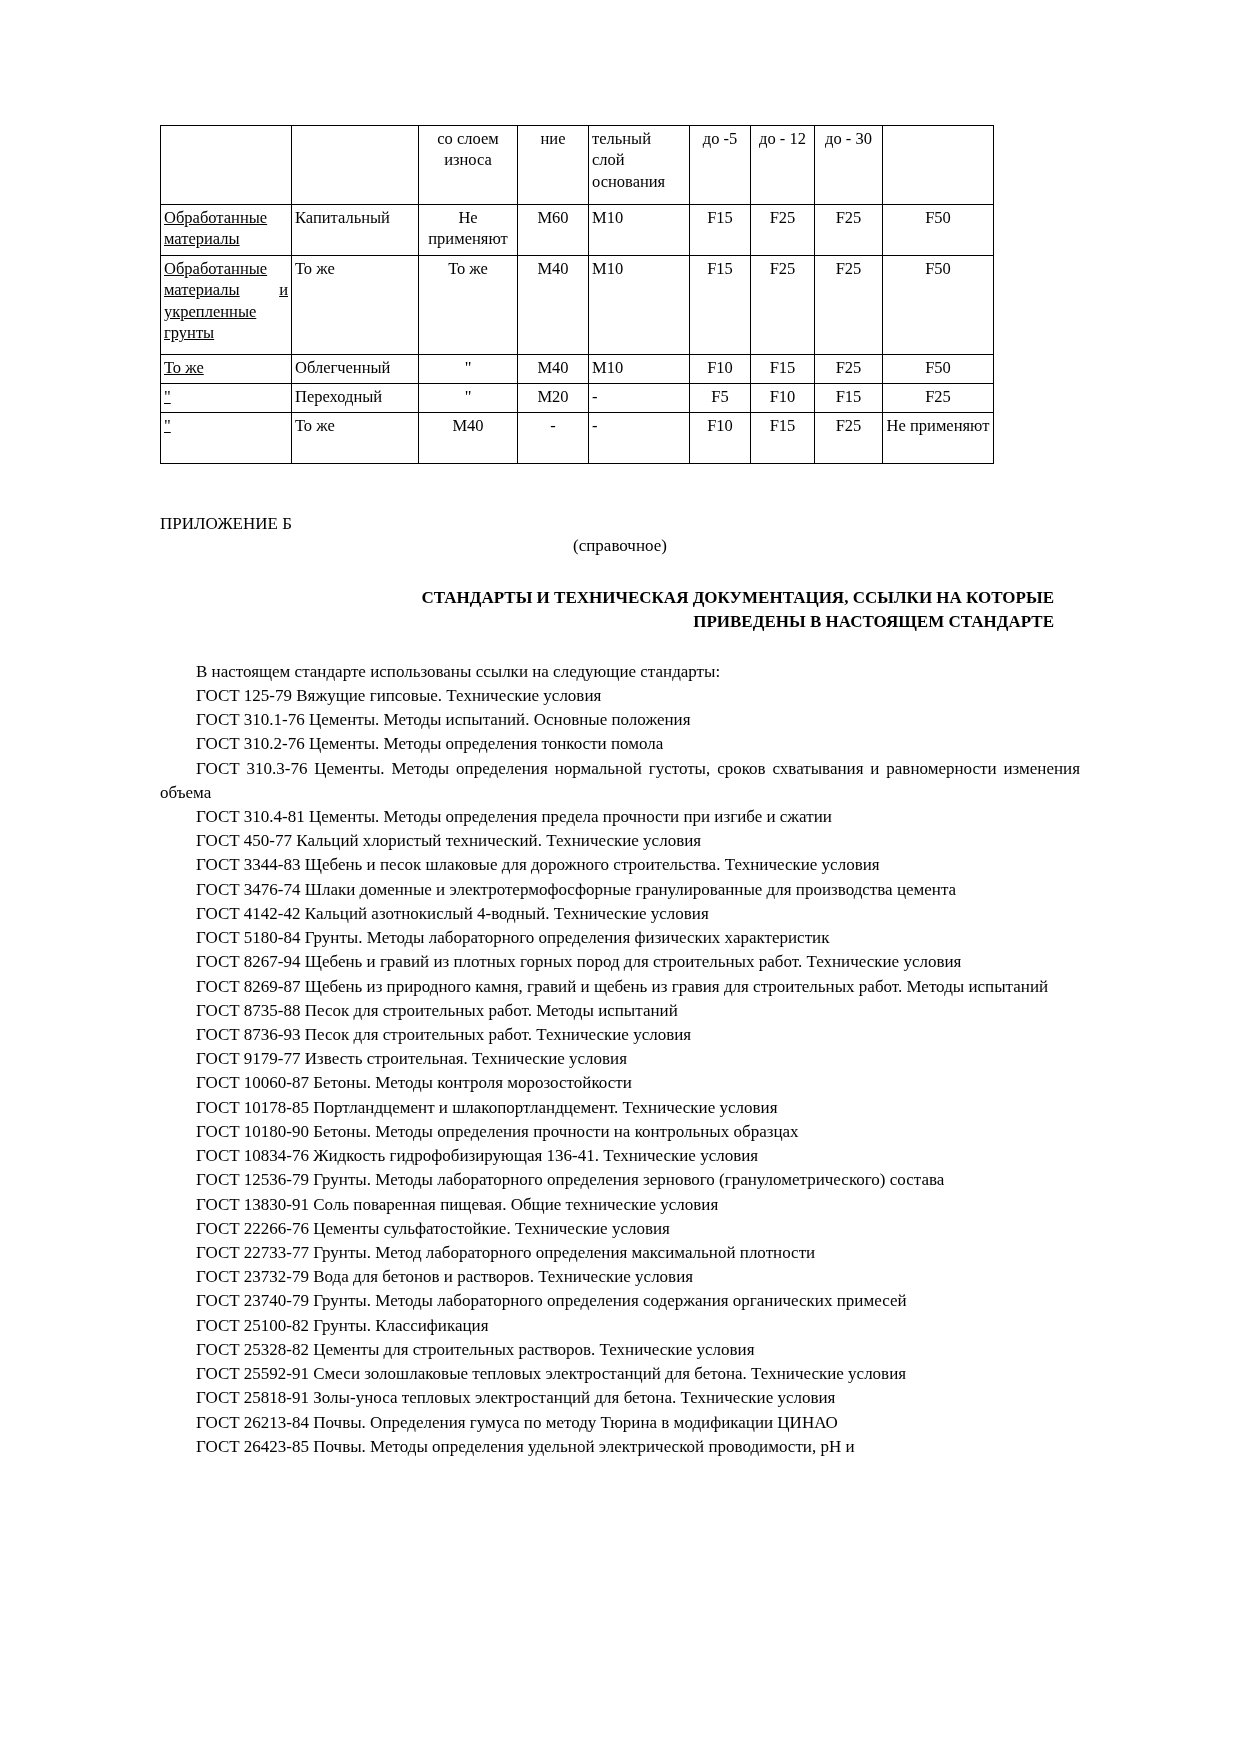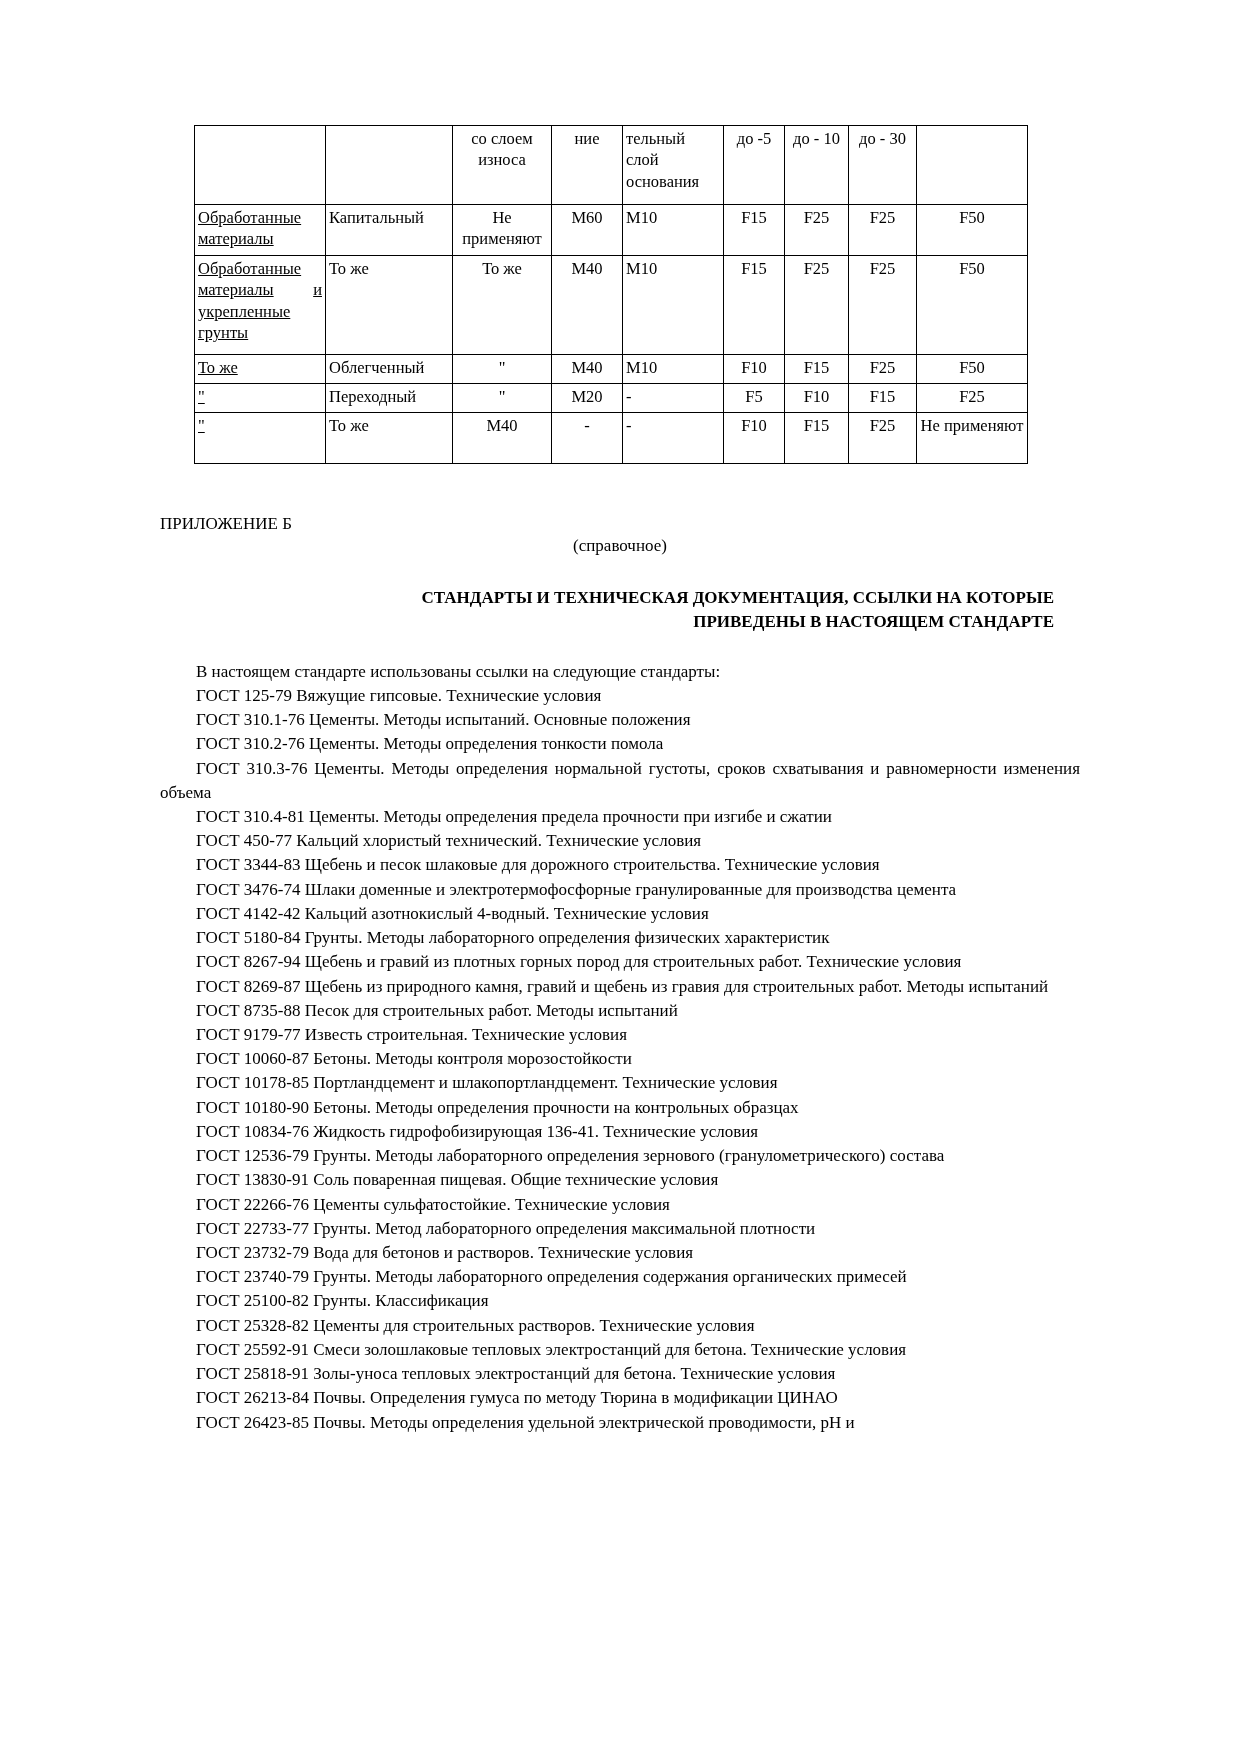--- a/index.html
+++ b/index.html
@@ -23,21 +23,20 @@
     padding: 125px 160px 0 160px;
   }
 
   
   table.spec-table {
     width: 780px;
     border-collapse: collapse;
     table-layout: fixed;
     font-size: 16.5px;
     line-height: 1.30;
-    margin-left: 34px;
   }
   table.spec-table td {
     border: 1.4px solid #000;
     padding: 2px 3px;
     vertical-align: top;
     word-wrap: break-word;
     hyphens: none;
   }
   td.c-mat      { width: 124px; text-align: left; text-decoration: underline; }
   td.c-type     { width: 120px; text-align: left; }
@@ -102,21 +101,21 @@
 
   <table class="spec-table">
     <tbody>
       <tr class="head-row">
         <td class="c-mat"></td>
         <td class="c-type"></td>
         <td class="c-wear">со слоем износа</td>
         <td class="c-nie">ние</td>
         <td class="c-base">тельный слой основания</td>
         <td class="c-t5">до -5</td>
-        <td class="c-t15">до - 10</td>
+        <td class="c-t15">до - 12</td>
         <td class="c-t30">до - 30</td>
         <td class="c-last"></td>
       </tr>
 
       <tr class="r1">
         <td class="c-mat">Обработанные материалы</td>
         <td class="c-type">Капитальный</td>
         <td class="c-wear">Не применяют</td>
         <td class="c-nie">М60</td>
         <td class="c-base">М10</td>
@@ -201,20 +200,21 @@
         <p>ГОСТ 310.3-76 Цементы. Методы определения нормальной густоты, сроков схватывания и равномерности изменения объема</p>
         <p>ГОСТ 310.4-81 Цементы. Методы определения предела прочности при изгибе и сжатии</p>
         <p>ГОСТ 450-77 Кальций хлористый технический. Технические условия</p>
         <p>ГОСТ 3344-83 Щебень и песок шлаковые для дорожного строительства. Технические условия</p>
         <p>ГОСТ 3476-74 Шлаки доменные и электротермофосфорные гранулированные для производства цемента</p>
         <p>ГОСТ 4142-42 Кальций азотнокислый 4-водный. Технические условия</p>
         <p>ГОСТ 5180-84 Грунты. Методы лабораторного определения физических характеристик</p>
         <p>ГОСТ 8267-94 Щебень и гравий из плотных горных пород для строительных работ. Технические условия</p>
         <p>ГОСТ 8269-87 Щебень из природного камня, гравий и щебень из гравия для строительных работ. Методы испытаний</p>
         <p>ГОСТ 8735-88 Песок для строительных работ. Методы испытаний</p>
+        <p>ГОСТ 8736-93 Песок для строительных работ. Технические условия</p>
         <p>ГОСТ 9179-77 Известь строительная. Технические условия</p>
         <p>ГОСТ 10060-87 Бетоны. Методы контроля морозостойкости</p>
         <p>ГОСТ 10178-85 Портландцемент и шлакопортландцемент. Технические условия</p>
         <p>ГОСТ 10180-90 Бетоны. Методы определения прочности на контрольных образцах</p>
         <p>ГОСТ 10834-76 Жидкость гидрофобизирующая 136-41. Технические условия</p>
         <p>ГОСТ 12536-79 Грунты. Методы лабораторного определения зернового (гранулометрического) состава</p>
         <p>ГОСТ 13830-91 Соль поваренная пищевая. Общие технические условия</p>
         <p>ГОСТ 22266-76 Цементы сульфатостойкие. Технические условия</p>
         <p>ГОСТ 22733-77 Грунты. Метод лабораторного определения максимальной плотности</p>
         <p>ГОСТ 23732-79 Вода для бетонов и растворов. Технические условия</p>

